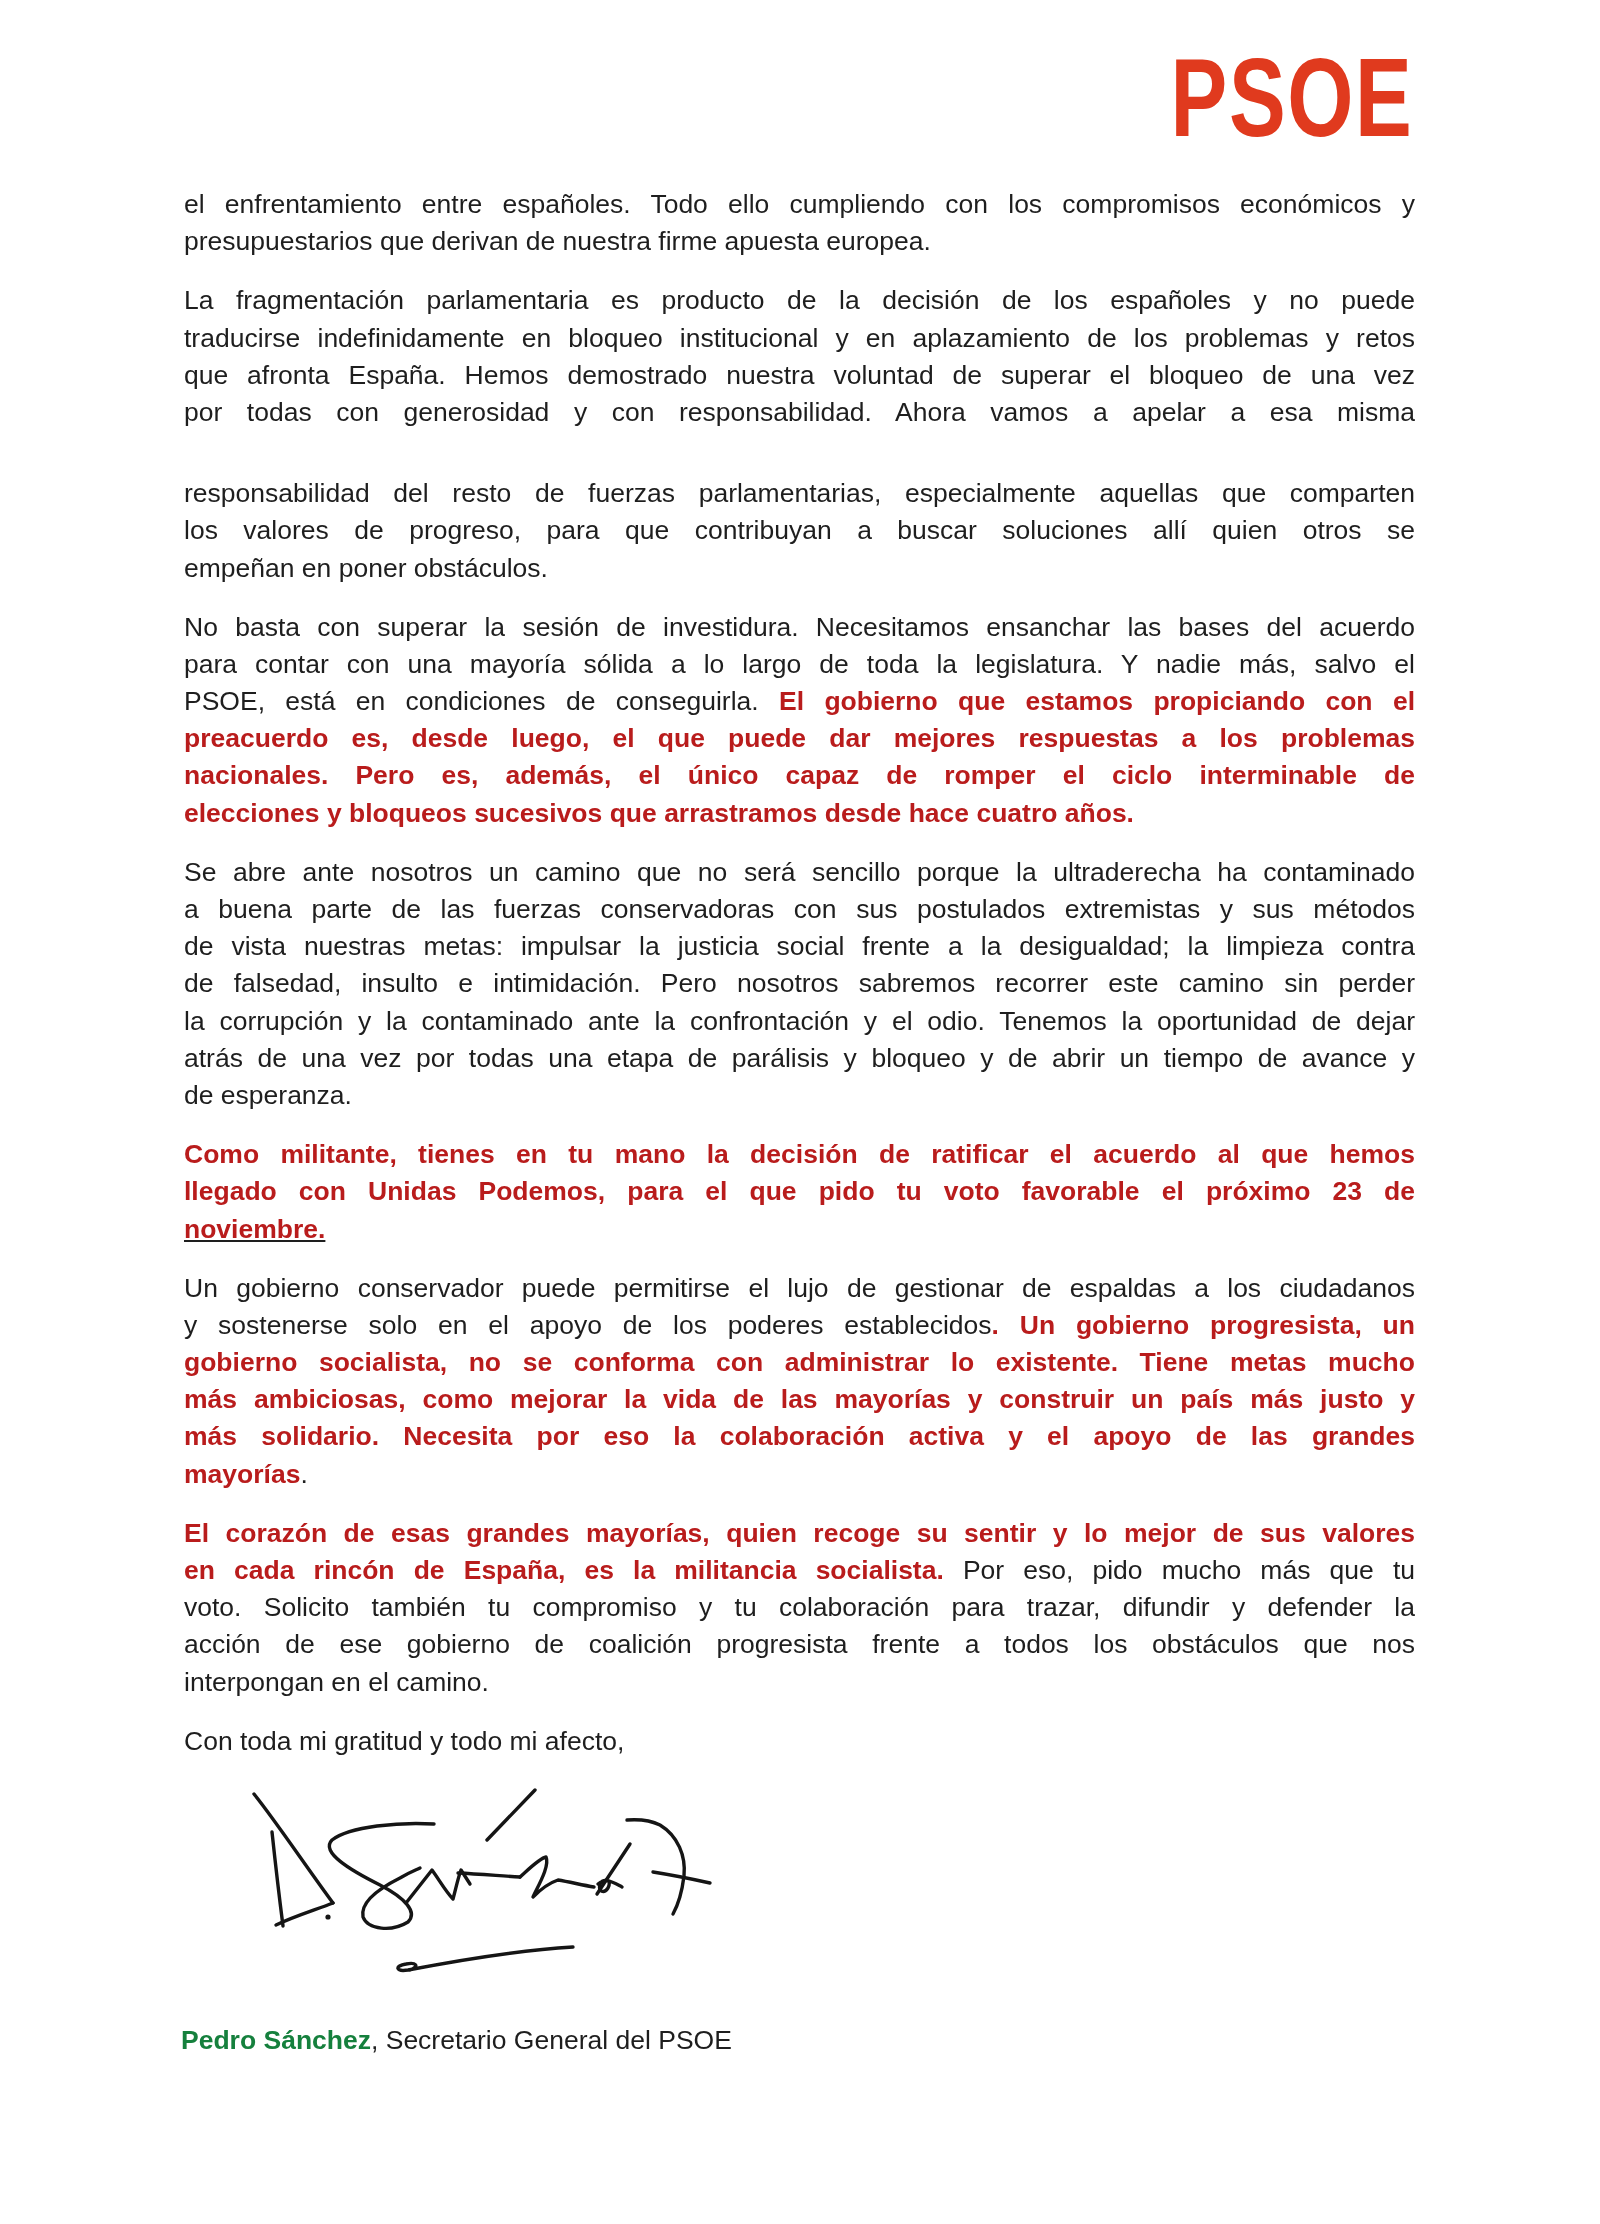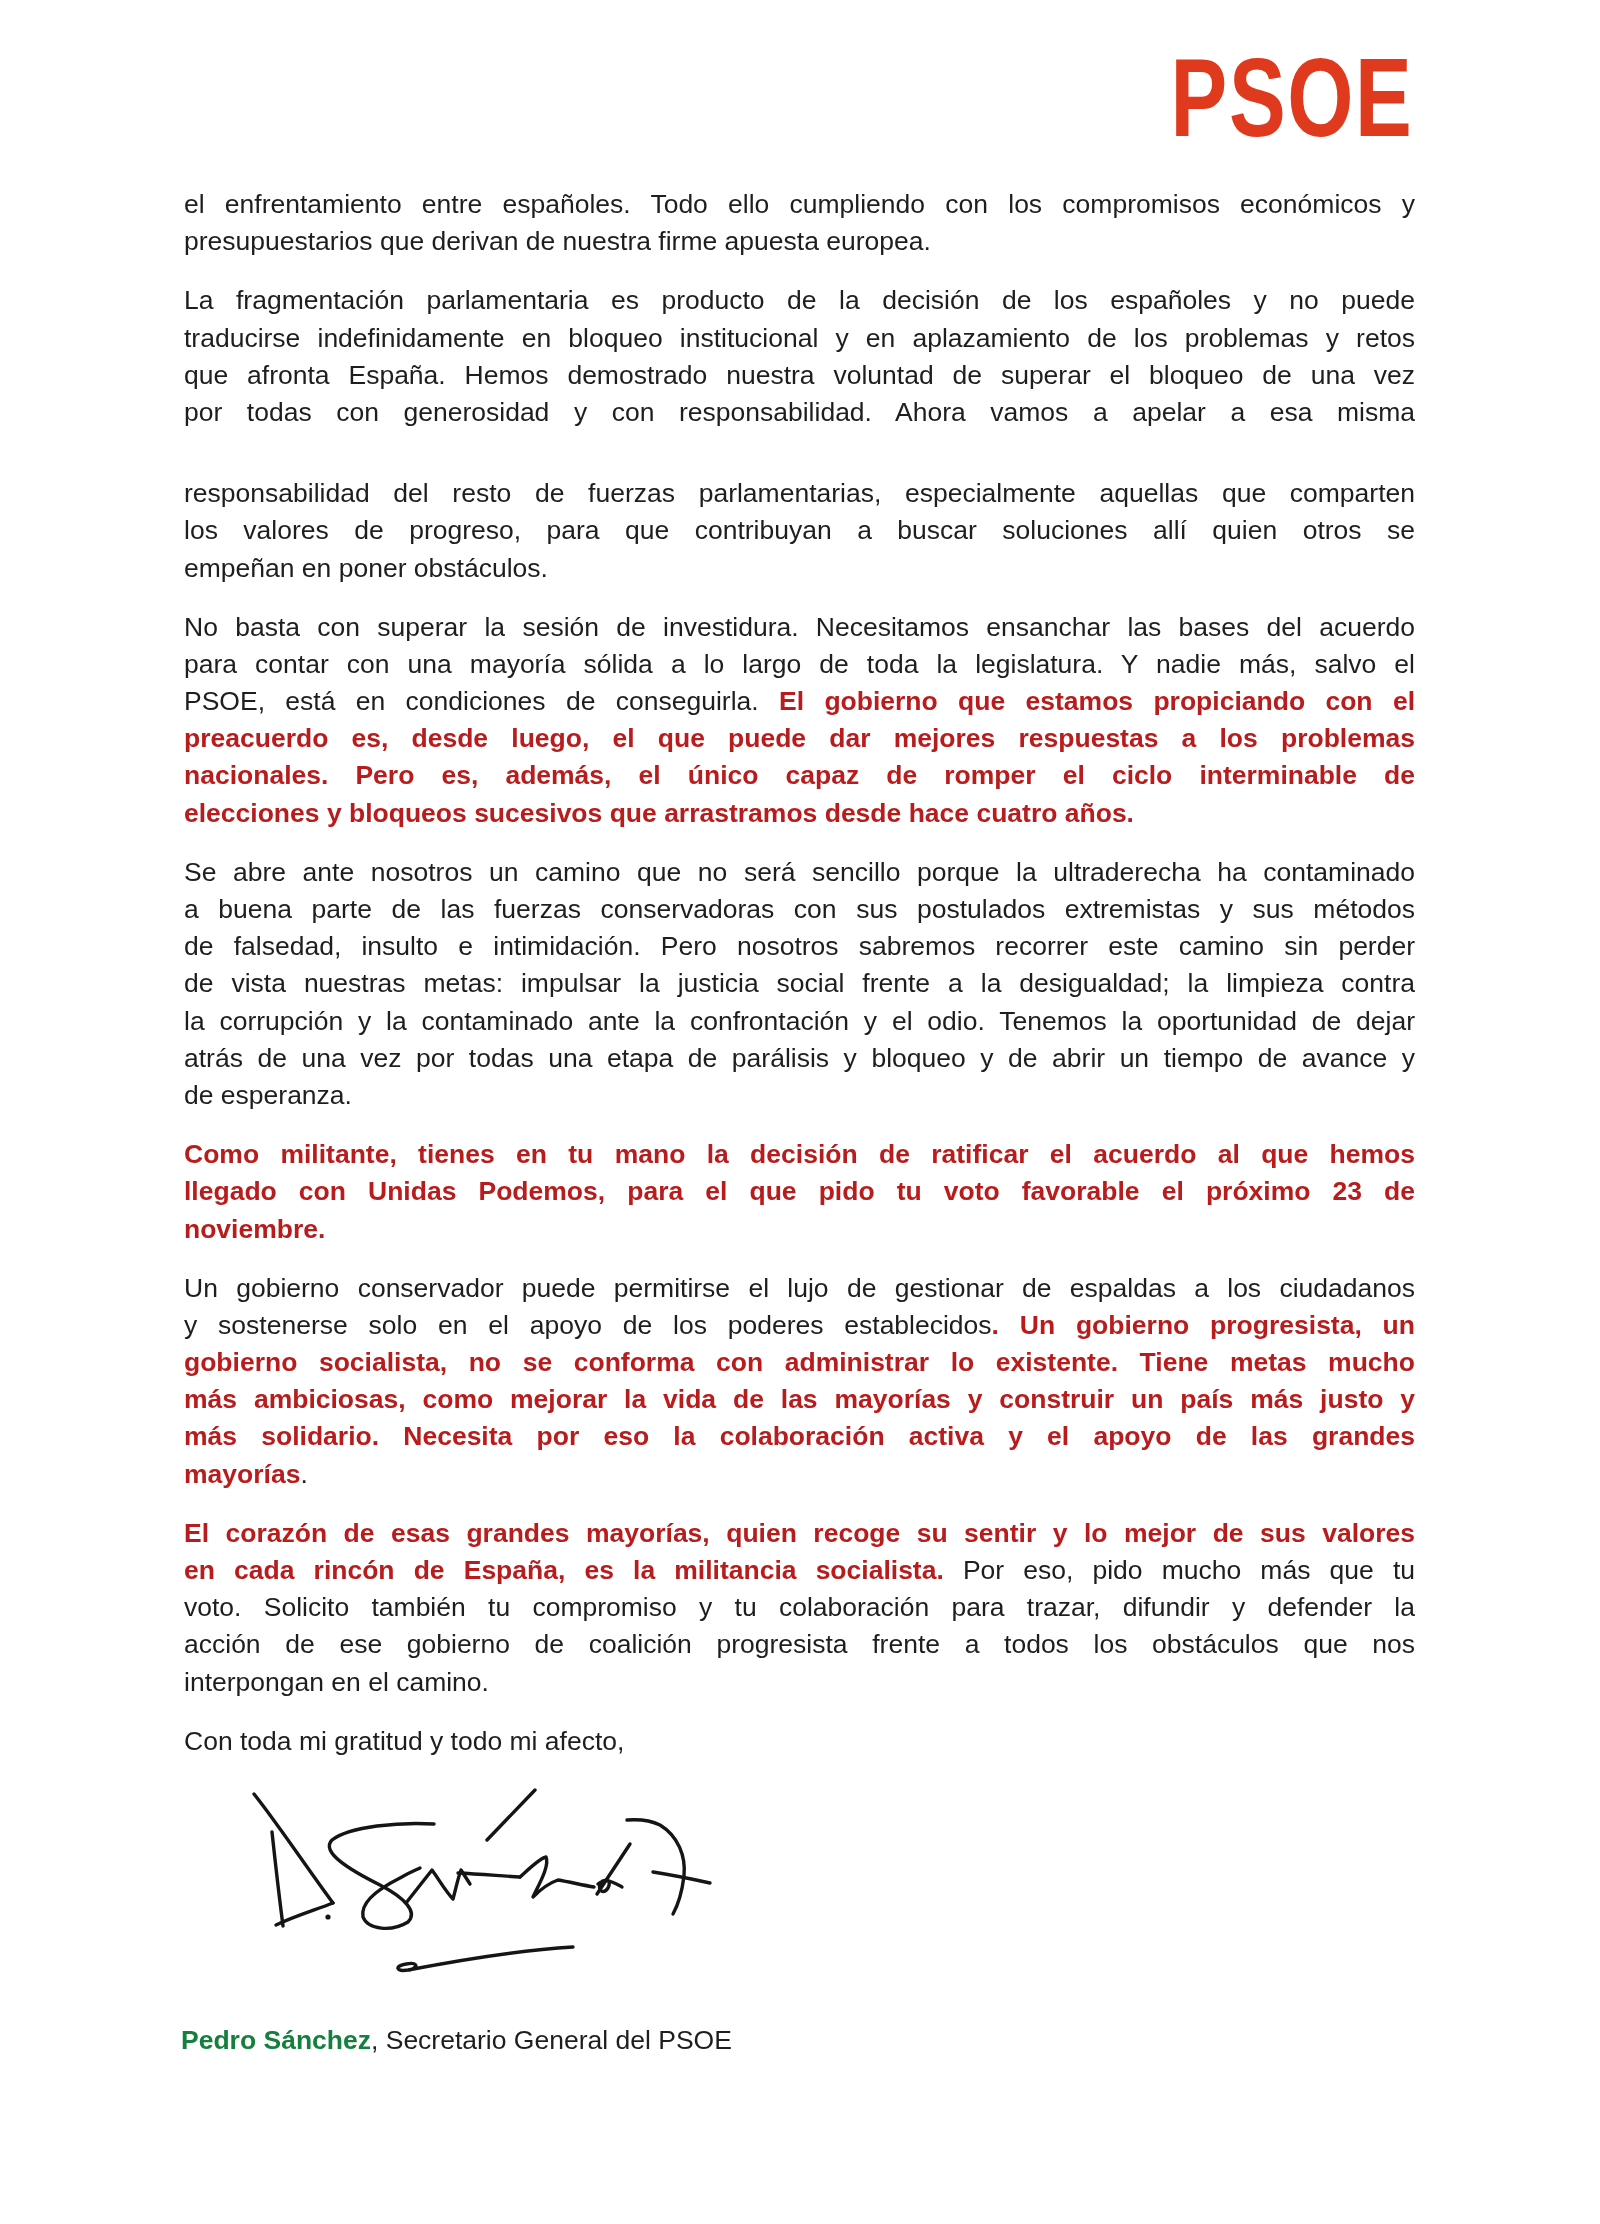--- a/index.html
+++ b/index.html
@@ -115,30 +115,30 @@
         <span class="line" style="width: 1231px;"><span class="seg">No basta con superar la sesión de investidura. Necesitamos ensanchar las bases del acuerdo</span></span>
         <span class="line" style="width: 1231px;"><span class="seg">para contar con una mayoría sólida a lo largo de toda la legislatura. Y nadie más, salvo el</span></span>
         <span class="line" style="width: 1231px;"><span class="seg">PSOE, está en condiciones de conseguirla. </span><span class="seg bold">El gobierno que estamos propiciando con el</span></span>
         <span class="line" style="width: 1231px;"><span class="seg bold">preacuerdo es, desde luego, el que puede dar mejores respuestas a los problemas</span></span>
         <span class="line" style="width: 1231px;"><span class="seg bold">nacionales. Pero es, además, el único capaz de romper el ciclo interminable de</span></span>
         <span class="line last" style="width: 1231px;"><span class="seg bold">elecciones y bloqueos sucesivos que arrastramos desde hace cuatro años.</span></span>
       </div>
       <div class="para">
         <span class="line" style="width: 1231px;"><span class="seg">Se abre ante nosotros un camino que no será sencillo porque la ultraderecha ha contaminado</span></span>
         <span class="line" style="width: 1231px;"><span class="seg">a buena parte de las fuerzas conservadoras con sus postulados extremistas y sus métodos</span></span>
+        <span class="line" style="width: 1231px;"><span class="seg">de vista nuestras metas: impulsar la justicia social frente a la desigualdad; la limpieza contra</span></span>
         <span class="line" style="width: 1231px;"><span class="seg">de falsedad, insulto e intimidación. Pero nosotros sabremos recorrer este camino sin perder</span></span>
-        <span class="line" style="width: 1231px;"><span class="seg">de vista nuestras metas: impulsar la justicia social frente a la desigualdad; la limpieza contra</span></span>
         <span class="line" style="width: 1231px;"><span class="seg">la corrupción y la contaminado ante la confrontación y el odio. Tenemos la oportunidad de dejar</span></span>
         <span class="line" style="width: 1231px;"><span class="seg">atrás de una vez por todas una etapa de parálisis y bloqueo y de abrir un tiempo de avance y</span></span>
         <span class="line last" style="width: 1231px;"><span class="seg">de esperanza.</span></span>
       </div>
       <div class="para">
         <span class="line" style="width: 1231px;"><span class="seg bold">Como militante, tienes en tu mano la decisión de ratificar el acuerdo al que hemos</span></span>
         <span class="line" style="width: 1231px;"><span class="seg bold">llegado con Unidas Podemos, para el que pido tu voto favorable el próximo 23 de</span></span>
-        <span class="line last" style="width: 1231px;"><span class="seg bold">noviembre.</span></span>
+        <span class="line last" style="width: 1231px; text-decoration: underline;"><span class="seg bold">noviembre.</span></span>
       </div>
       <div class="para">
         <span class="line" style="width: 1231px;"><span class="seg">Un gobierno conservador puede permitirse el lujo de gestionar de espaldas a los ciudadanos</span></span>
         <span class="line" style="width: 1231px;"><span class="seg">y sostenerse solo en el apoyo de los poderes establecidos</span><span class="seg bold">. Un gobierno progresista, un</span></span>
         <span class="line" style="width: 1231px;"><span class="seg bold">gobierno socialista, no se conforma con administrar lo existente. Tiene metas mucho</span></span>
         <span class="line" style="width: 1231px;"><span class="seg bold">más ambiciosas, como mejorar la vida de las mayorías y construir un país más justo y</span></span>
         <span class="line" style="width: 1231px;"><span class="seg bold">más solidario. Necesita por eso la colaboración activa y el apoyo de las grandes</span></span>
         <span class="line last" style="width: 1231px;"><span class="seg bold">mayorías</span><span class="seg">.</span></span>
       </div>
       <div class="para">

